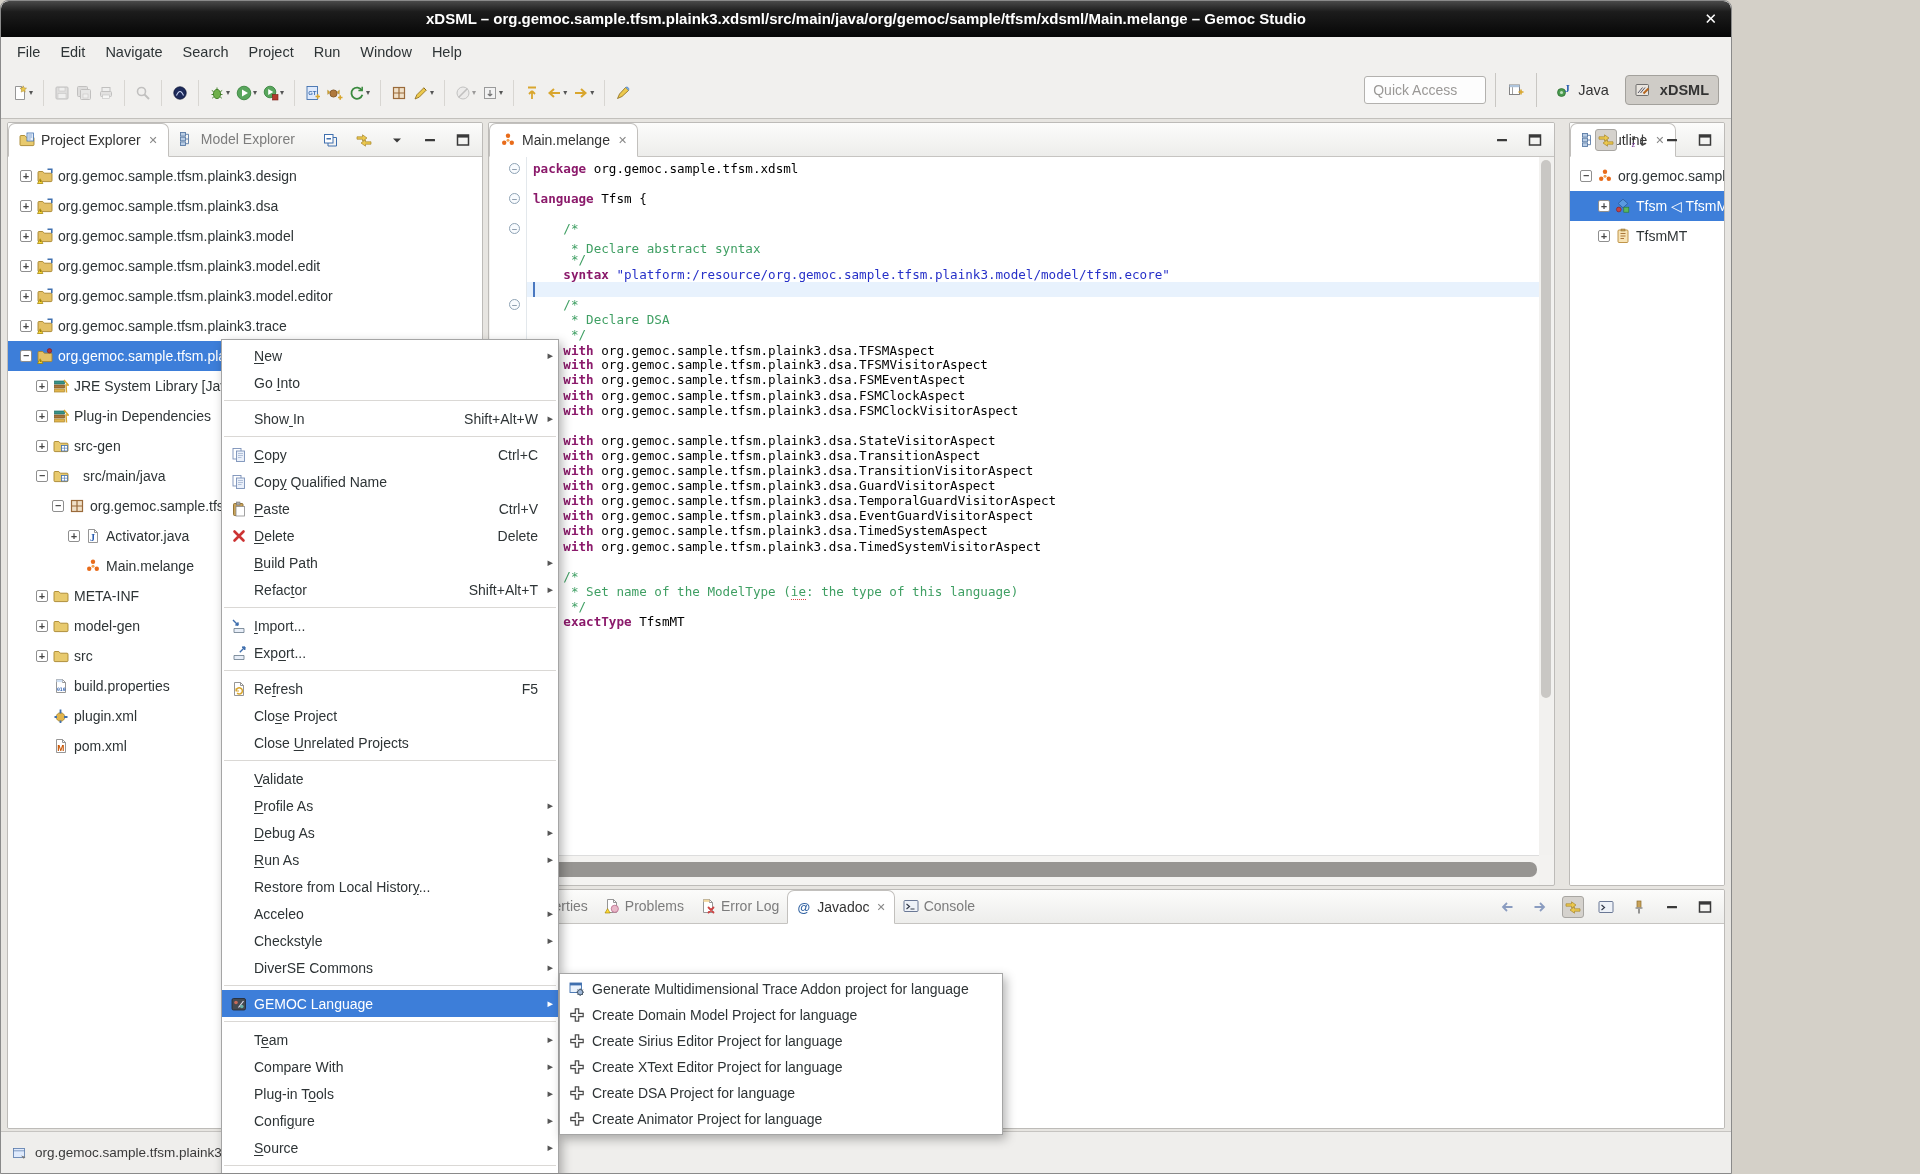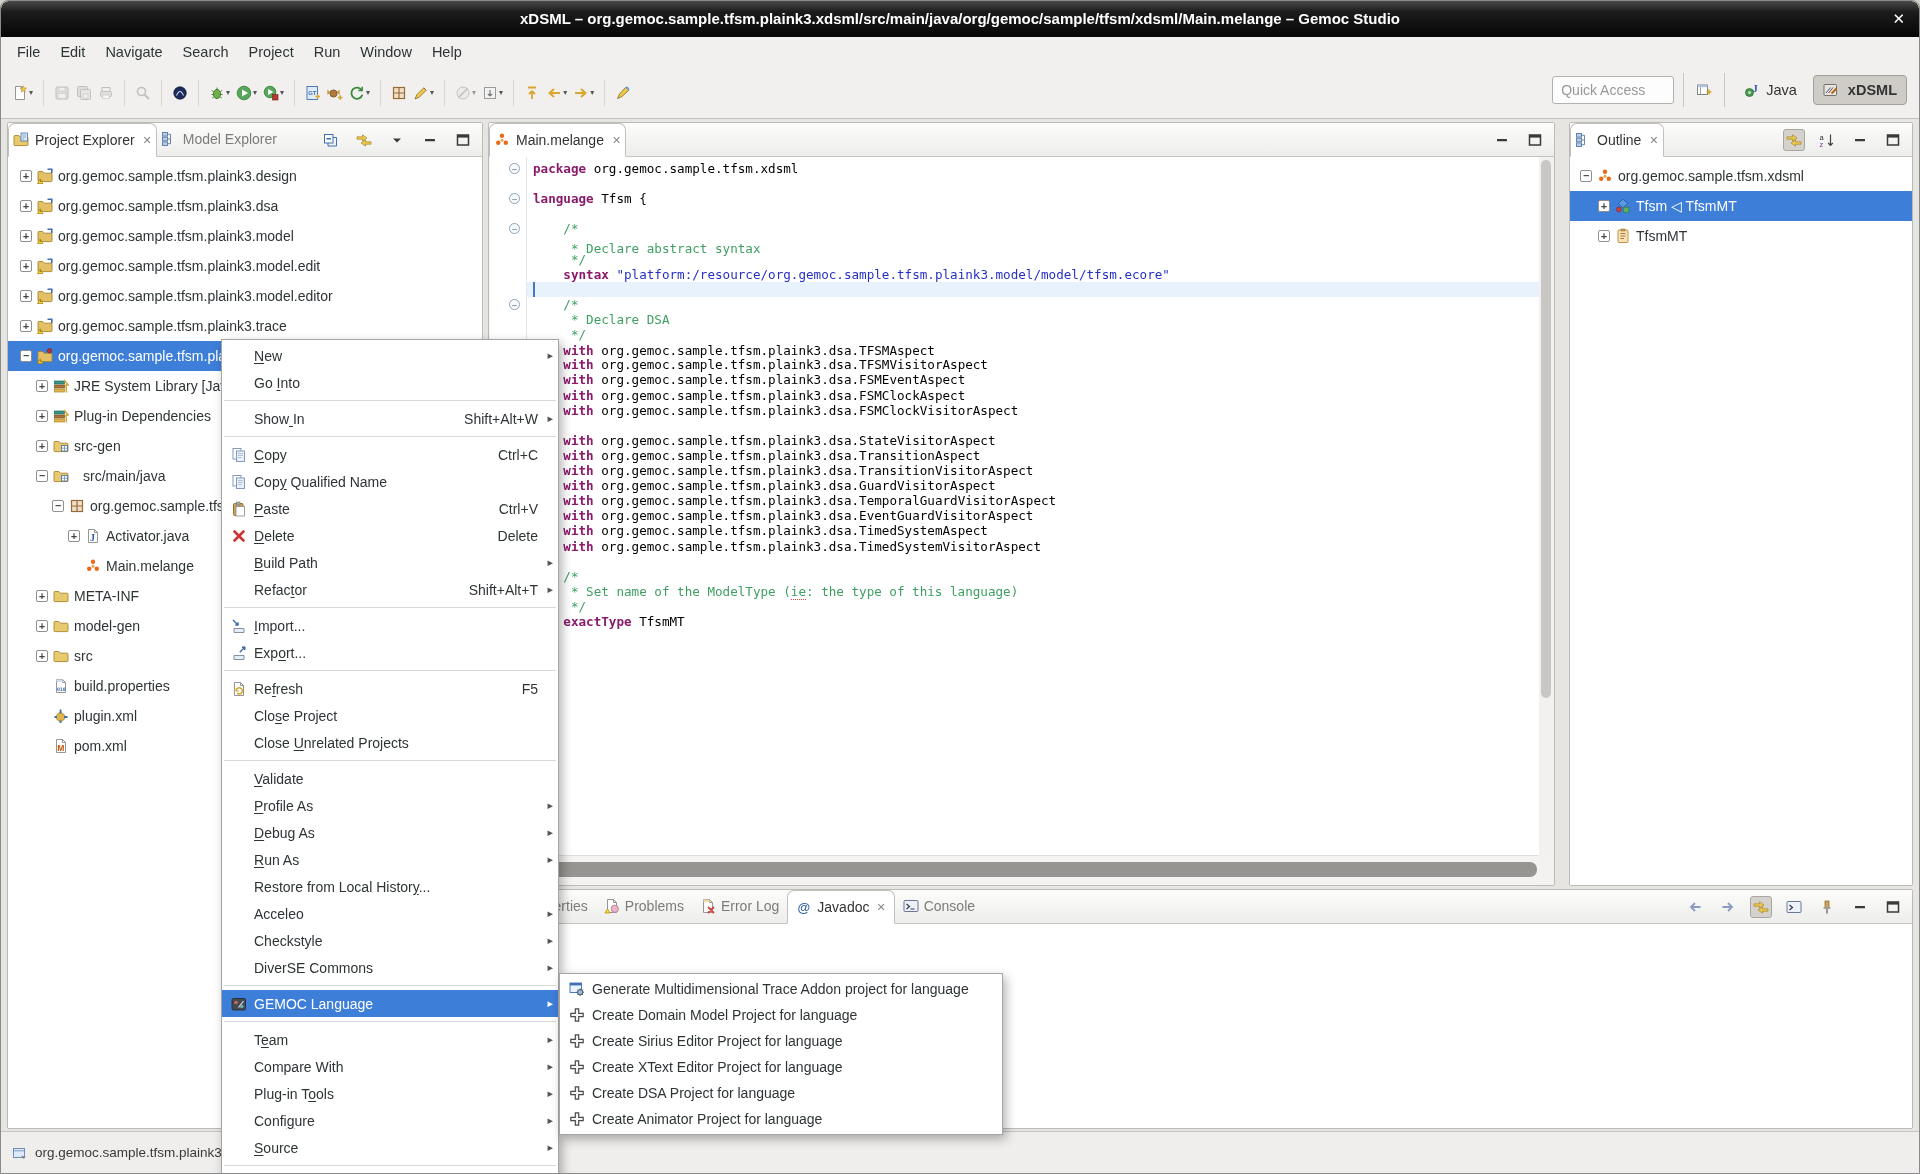--- a/index.html
+++ b/index.html
@@ -1,18 +1,18 @@
 <!DOCTYPE html>
 <html><head>
 <meta charset="utf-8">
 <style>
   * { margin:0; padding:0; box-sizing:border-box; }
   html,body { width:1920px; height:1174px; background:#d4d0c8; }
   body { font-family:"Liberation Sans",sans-serif; }
-  .window { position:relative; width:1920px; height:1174px; background:#f0efed; overflow:hidden;
+  .window { position:relative; width:1732px; height:1174px; background:#f0efed; overflow:hidden;
             border-radius:8px 8px 0 0; border:1px solid #8a8a8a; }
   
   .titlebar { position:absolute; left:0; top:0; right:0; height:36px;
               background:linear-gradient(180deg,#4a4a4a 0%,#1c1c1c 30%,#060606 100%);
               border-radius:8px 8px 0 0; }
   .title { position:absolute; inset:0; text-align:center; line-height:36px; color:#fff;
            font-size:15px; font-weight:bold; }
   .win-close { position:absolute; right:14px; top:0; height:36px; line-height:36px; color:#fff;
                font-size:15px; cursor:default; }
   
@@ -35,21 +35,21 @@
   .qa-input::placeholder { color:#9a9896; }
   .psep { width:1px; height:34px; background:#c9c7c3; }
   .pbtn { display:flex; align-items:center; gap:6px; height:30px; padding:0 9px; border-radius:4px;
           font-size:14.5px; color:#333; border:1px solid transparent; }
   .pbtn.active { background:#cfccc7; border:1px solid #a3a19c; font-weight:bold;gap:9px; }
   
   .workbench { position:absolute; left:0; top:118px; right:0; bottom:42px; background:#e7e5e1; }
   .view { position:absolute; background:#f3f2f0; border:1px solid #bdbbb8; border-radius:2px; overflow:hidden; }
   .view-header { position:relative; height:34px; background:linear-gradient(#fcfcfb,#ededeb);
                  border-bottom:1px solid #c6c4c1; display:flex; align-items:flex-end; }
-  .vtab { display:flex; align-items:center; gap:6px; padding:0 4px; height:34px; font-size:14px;
+  .vtab { display:flex; align-items:center; gap:6px; padding:0 10px; height:34px; font-size:14px;
           color:#7c7c7c; white-space:nowrap; }
   .vtab.active { background:#fff; border:1px solid #c2c0bd; border-bottom:1px solid #fff;
                  border-radius:7px 7px 0 0; color:#333; margin-bottom:-1px; }
   .tab-close { font-size:11px; color:#888; margin-left:2px; }
   .vh-actions { position:absolute; right:8px; top:0; height:34px; display:flex; align-items:center; gap:11px; }
   .hbtn { display:flex; align-items:center; justify-content:center; width:22px; height:22px; border-radius:3px; }
   .hbtn.pressed { background:#d5d2cd; border:1px solid #a8a6a2; }
   .view-body { position:absolute; left:0; right:0; top:34px; bottom:0; background:#fff; overflow:hidden; }
   
   .trow { position:absolute; left:0; right:0; height:30px; font-size:14px; color:#2e3436; }

